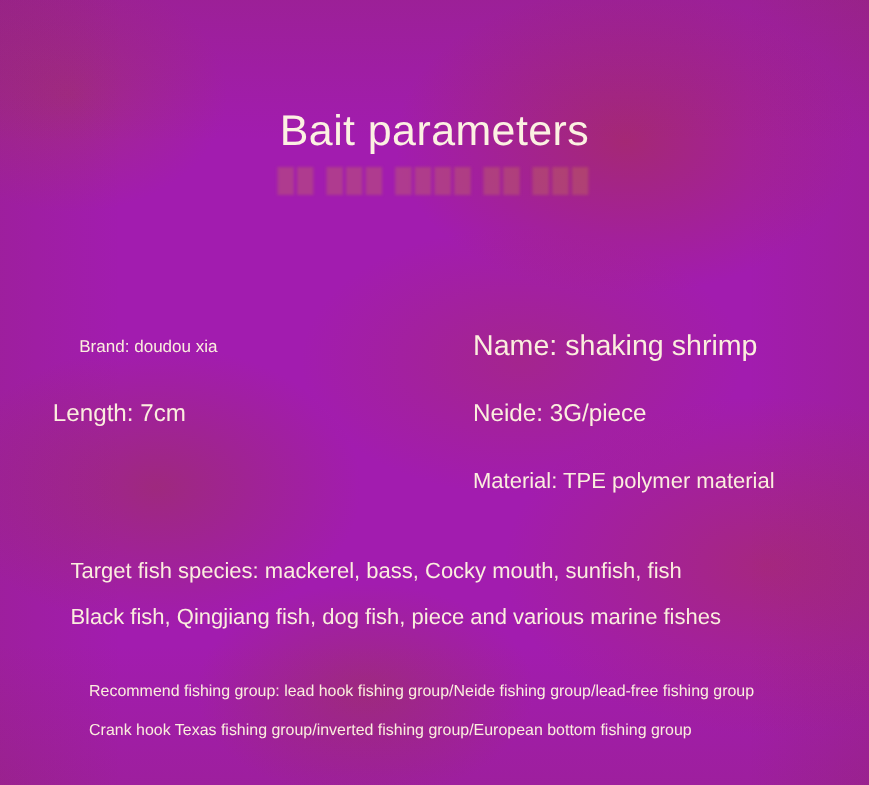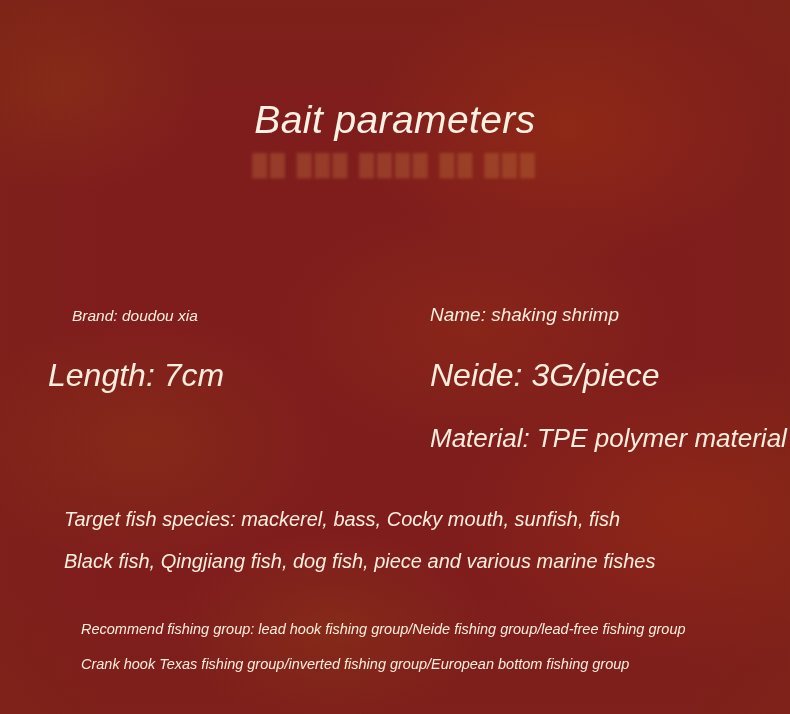--- a/index.html
+++ b/index.html
@@ -12,23 +12,22 @@
     height: 714px;
     overflow: hidden;
     font-family: "Liberation Sans", sans-serif;
     background: #a4500a;
   }
 
   #poster {
     position: relative;
     width: 790px;
     height: 714px;
-    background-color: #7f1d1d;
+    background-color: #a21caf;
     overflow: hidden;
-    font-style: italic;
   }
 
   
   .bg-mottle-a,
   .bg-mottle-b,
   .bg-vignette {
     position: absolute;
     inset: 0;
     pointer-events: none;
   }
@@ -106,37 +105,37 @@
 
   
   .cell.brand {
     left: 72px;
     top: 10px;
     font-size: 15.5px;
     line-height: 20px;
   }
   .cell.name {
     top: 5px;
-    font-size: 19px;
+    font-size: 26px;
     line-height: 27px;
   }
   .cell.length,
   .cell.weight {
     top: 0;
-    font-size: 32px;
+    font-size: 22px;
     line-height: 31px;
   }
   .cell.water {
     top: 8px;
     font-size: 15.5px;
     line-height: 20px;
   }
   .cell.material {
     top: 0;
-    font-size: 26px;
+    font-size: 20px;
     line-height: 28px;
   }
 
   
   .species {
     position: absolute;
     top: 498px;
     left: 48px;
     width: 720px;
   }

